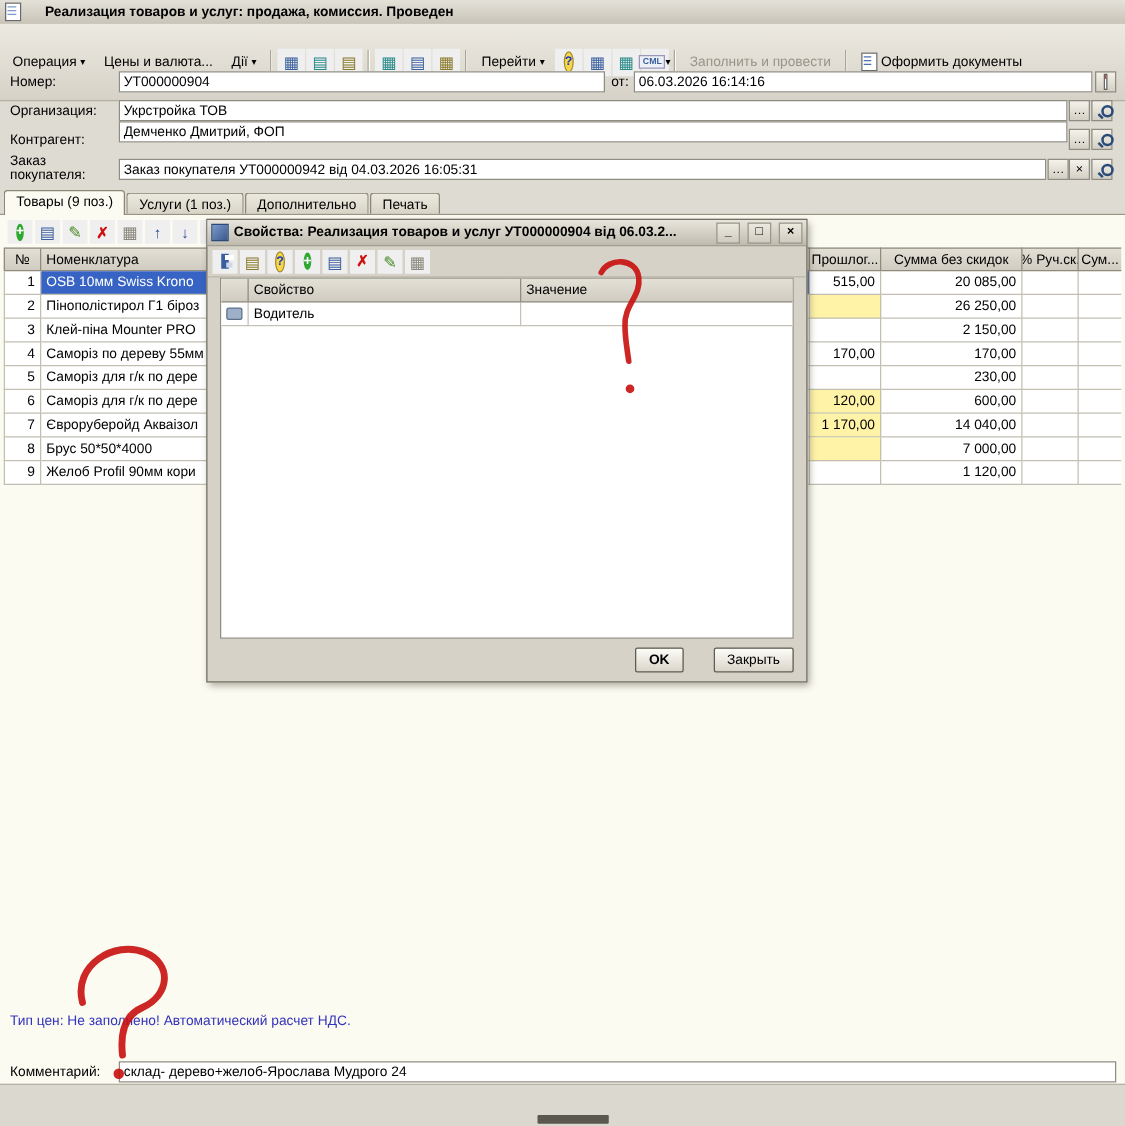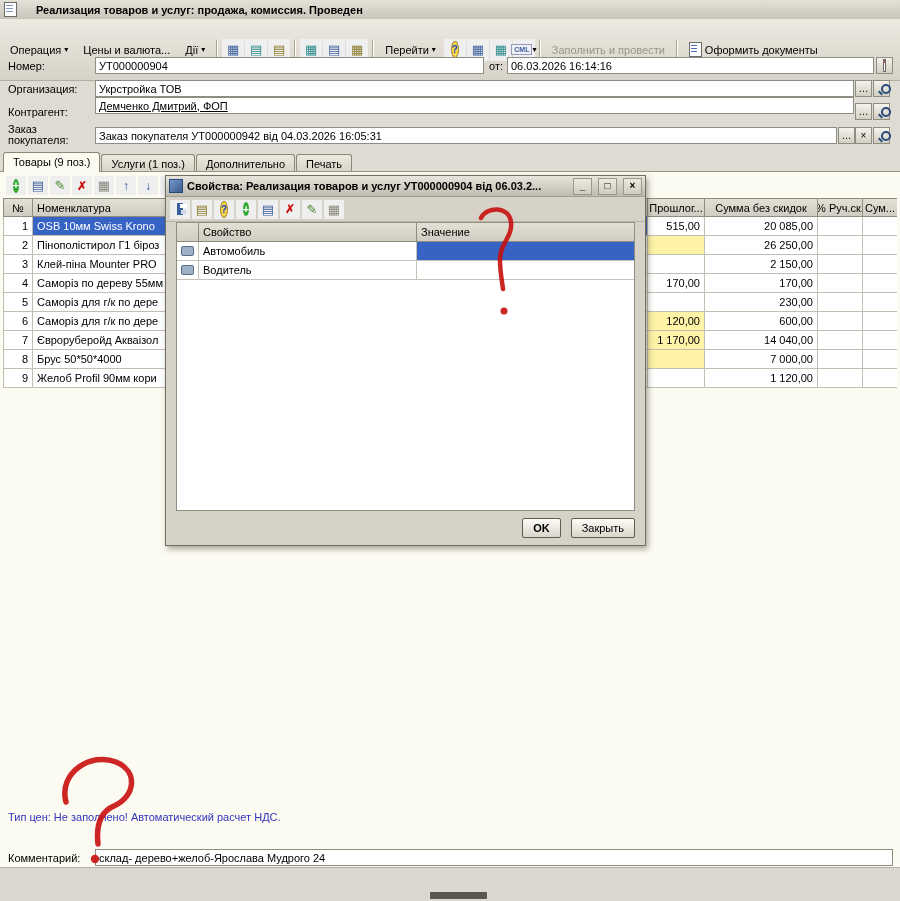--- a/index.html
+++ b/index.html
@@ -111,21 +111,21 @@
   .d-header .d-cell{border-right:1px solid #8f8c7e;border-bottom:1px solid #8f8c7e;display:flex;
     align-items:center;padding:0 4px;box-sizing:border-box;}
   .d-row{display:flex;height:19px;background:#fff;}
   .d-cell{box-sizing:border-box;display:flex;align-items:center;padding:0 4px;overflow:hidden;white-space:nowrap;}
   .d-row .d-cell{border-right:1px solid #c5c2b8;border-bottom:1px solid #c5c2b8;}
   .d-ico{width:22px;flex:0 0 auto;justify-content:center;}
   .d-prop{width:218px;flex:0 0 auto;text-align:right;}
   .d-val{flex:1 1 auto;border-right:none!important;}
   .d-val.sel{background:#3663c4;}
   .prop-ico{width:11px;height:8px;background:#9eb0c8;border:1px solid #5a6e8c;border-radius:2px;}
-  .dlg-buttons{position:absolute;right:10px;bottom:7px;display:flex;gap:10px;}
+  .dlg-buttons{position:absolute;right:10px;bottom:7px;display:flex;gap:24px;}
   .btn{height:20px;padding:0 10px;background:linear-gradient(180deg,#fdfcf7,#d9d5ca);
     border:1px solid #5f5c52;border-radius:2px;font:inherit;display:flex;align-items:center;cursor:default;}
   .btn.default{font-weight:bold;}
 
   
   .annot{position:absolute;left:0;top:0;width:900px;height:901px;z-index:99;pointer-events:none;}
 </style>
 </head>
 <body>
 
@@ -208,21 +208,21 @@
   <div class="flabel" style="left:8px;top:83px;">Организация:</div>
   <input class="field" style="left: 95px; right: 46px; top: 80px;" value="Укрстройка ТОВ">
   <button class="sbtn" style="right:28px;top:80px;">
       <span>…</span>
     </button>
   <button class="sbtn" style="right:10px;top:80px;">
       <span class="i-mag"></span>
     </button>
 
   <div class="flabel" style="left:8px;top:106px;">Контрагент:</div>
-  <input class="field" style="left: 95px; right: 46px; top: 97px; text-decoration: underline;" value="Демченко Дмитрий, ФОП">
+  <input class="field" style="left: 95px; right: 46px; top: 97px;" value="Демченко Дмитрий, ФОП">
   <button class="sbtn" style="right:28px;top:103px;">
       <span>…</span>
     </button>
   <button class="sbtn" style="right:10px;top:103px;">
       <span class="i-mag"></span>
     </button>
 
   <div class="flabel" style="left:8px;top:124px;width:72px;line-height:11px;">Заказ покупателя:</div>
   <input class="field" style="left: 95px; right: 63px; top: 127px;" value="Заказ покупателя УТ000000942 від 04.03.2026 16:05:31">
   <button class="sbtn" style="right:45px;top:127px;">
@@ -402,27 +402,20 @@
       <div class="d-header">
         <div class="d-cell d-ico"></div>
         <div class="d-cell d-prop">Свойство</div>
         <div class="d-cell d-val">Значение</div>
       </div>
       <div id="dlg-body">
           <div class="d-row">
             <div class="d-cell d-ico">
               <span class="prop-ico"></span>
             </div>
-            <div class="d-cell d-prop">Автомобиль</div>
-            <div class="d-cell d-val sel"></div>
-          </div>
-          <div class="d-row">
-            <div class="d-cell d-ico">
-              <span class="prop-ico"></span>
-            </div>
             <div class="d-cell d-prop">Водитель</div>
             <div class="d-cell d-val"></div>
           </div>
         </div>
     </div>
     <div class="dlg-buttons">
       <button class="btn default">OK</button>
       <button class="btn">Закрыть</button>
     </div>
   </div>

